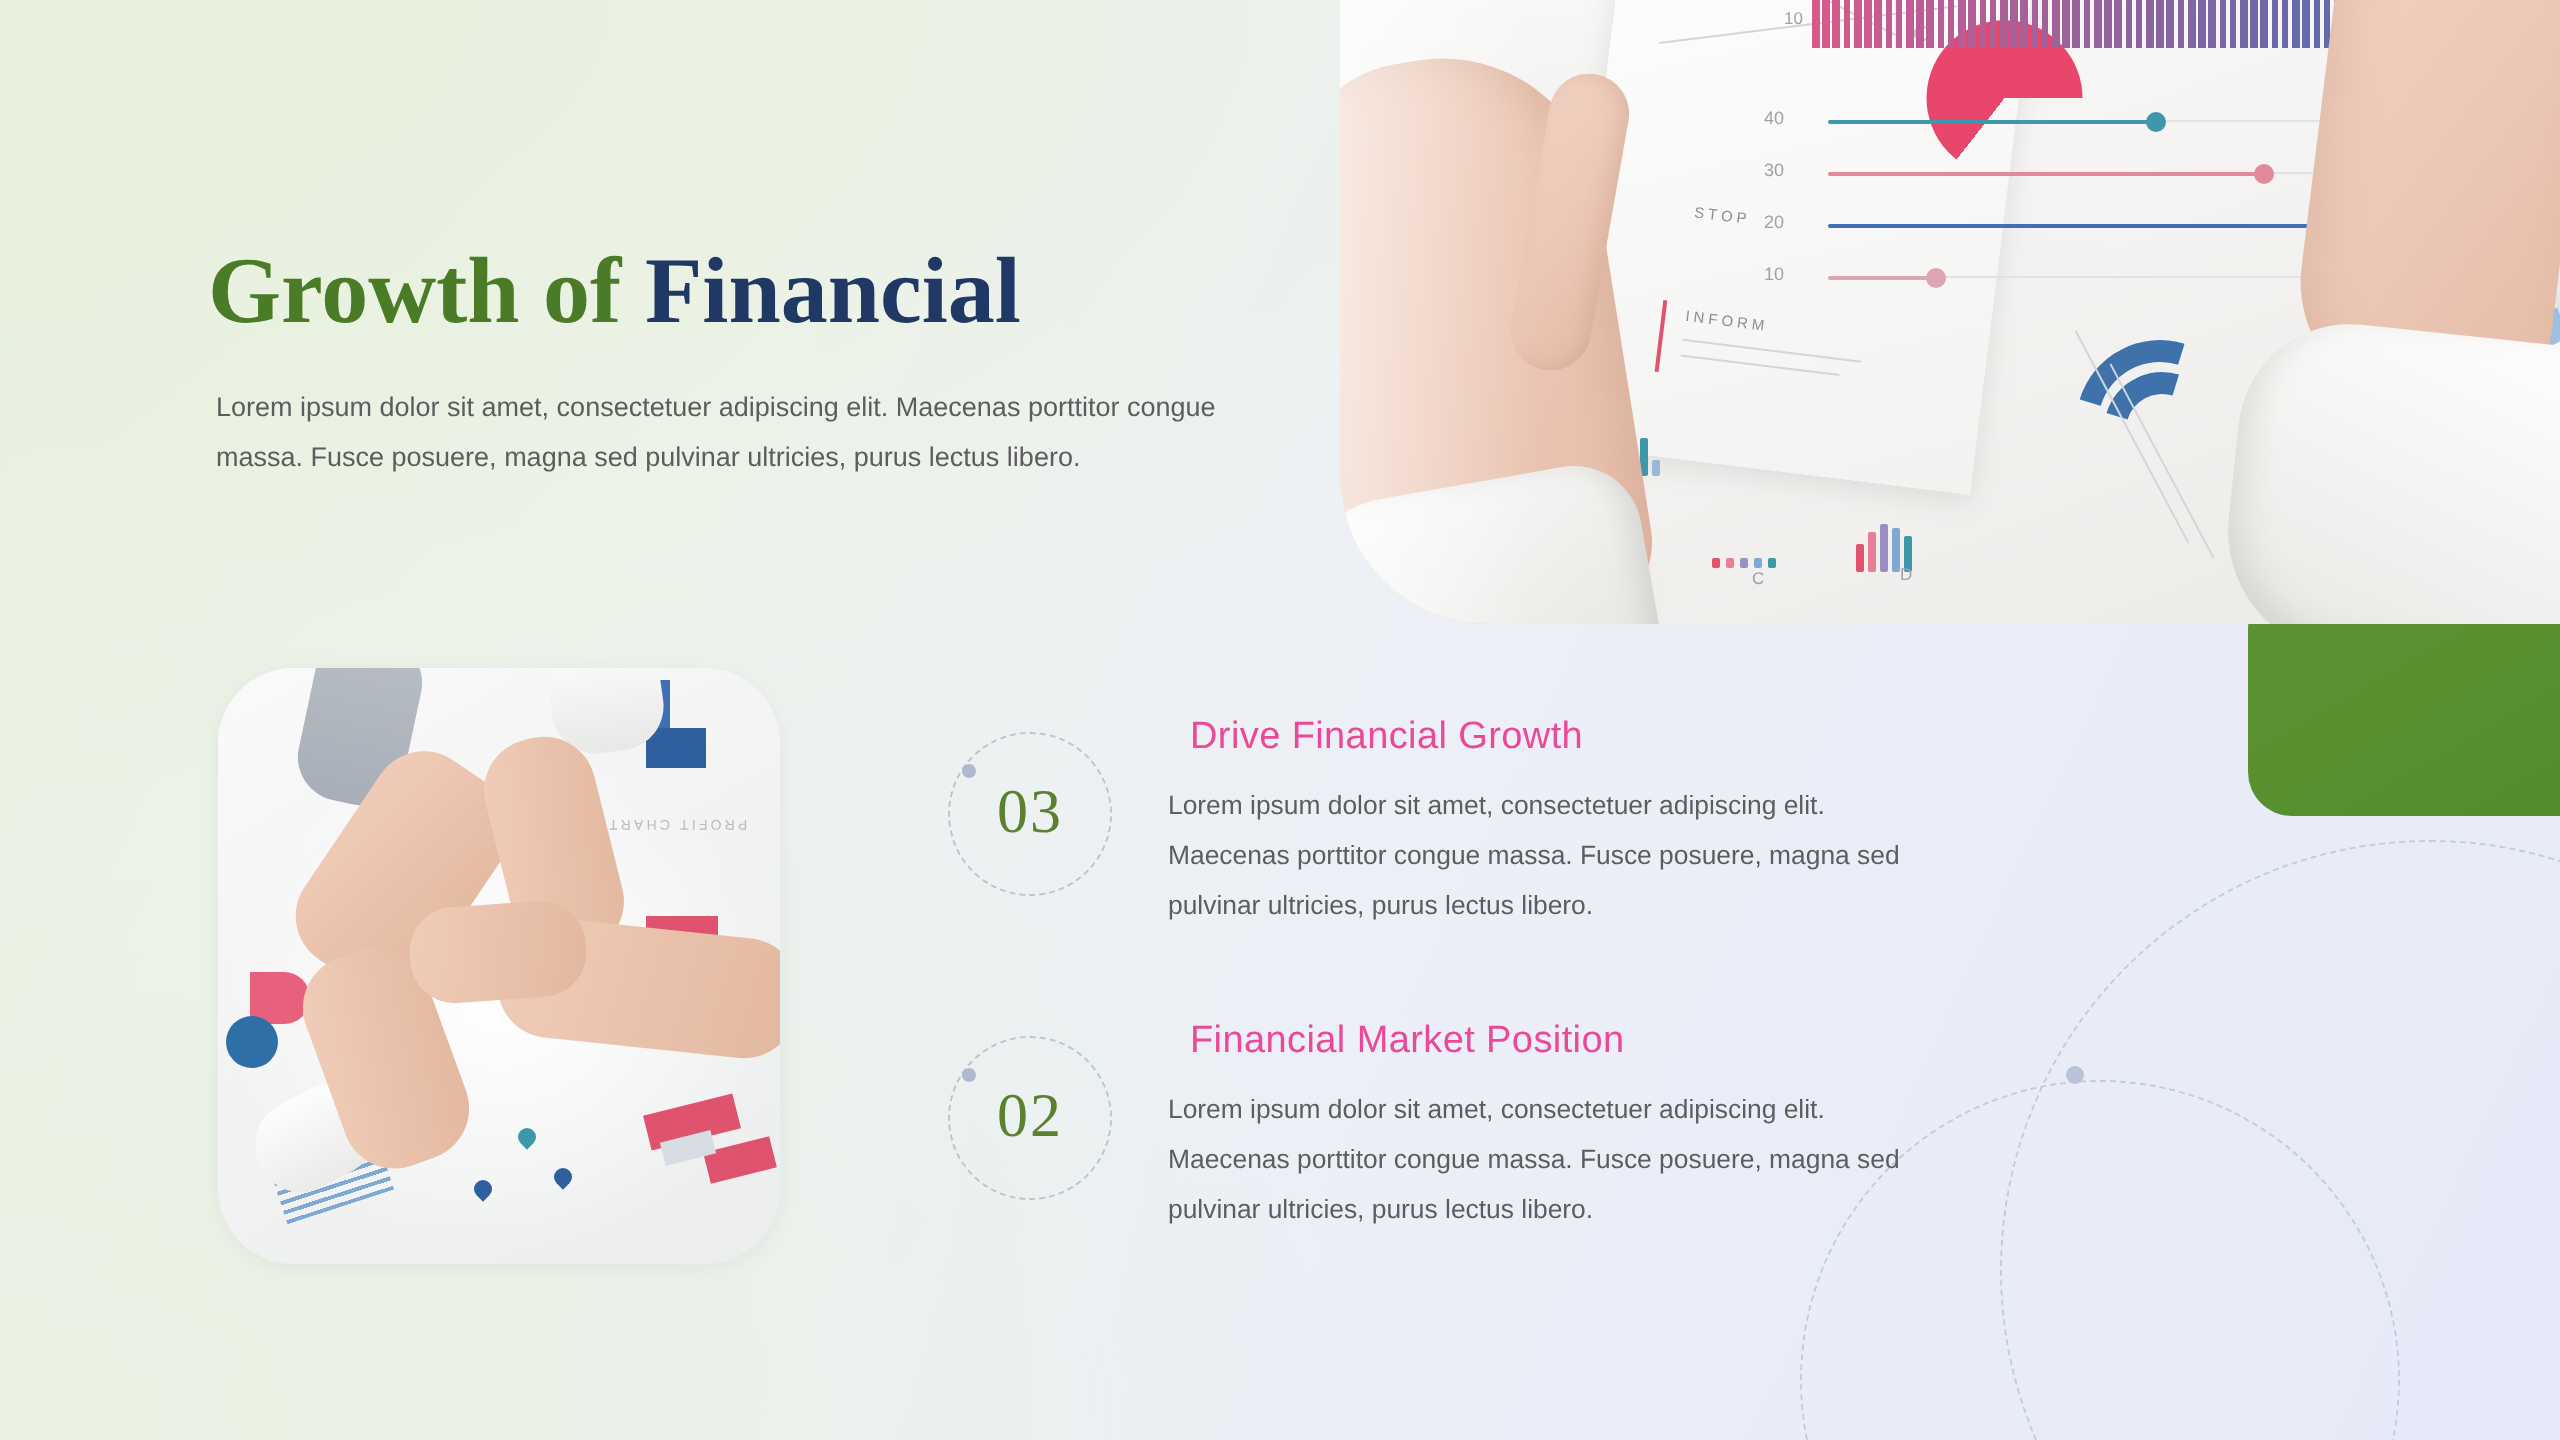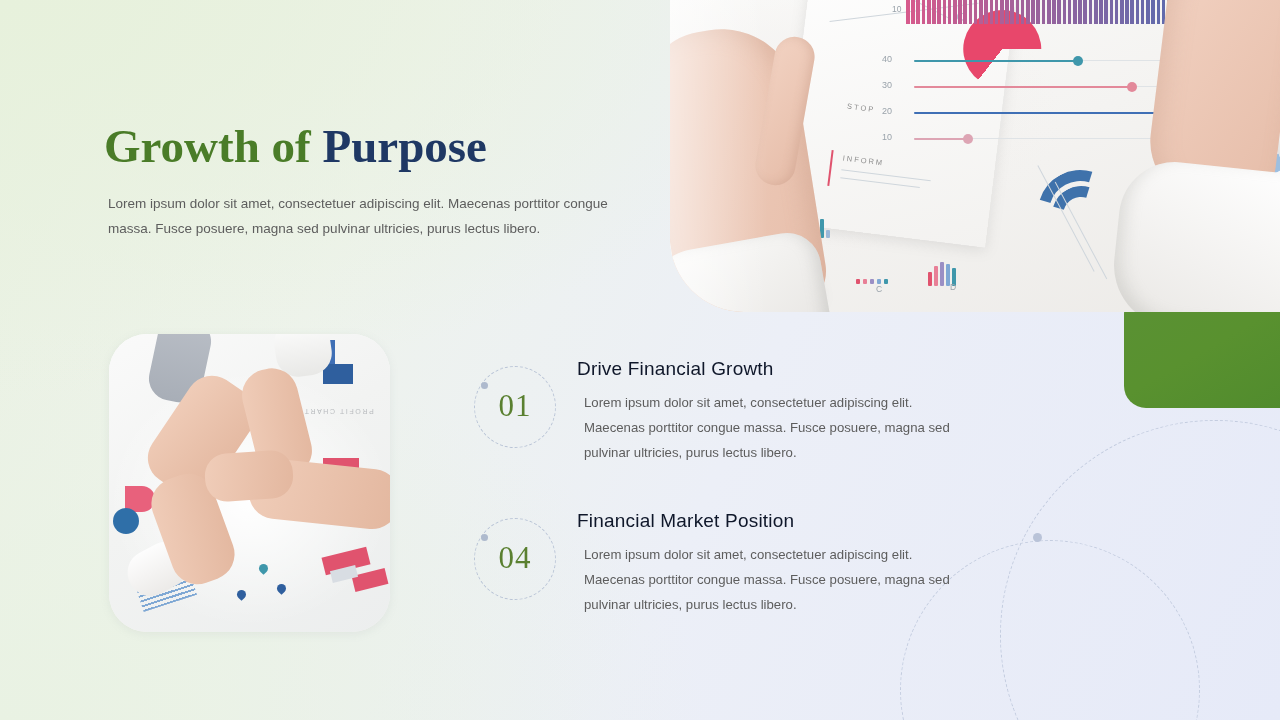--- a/index.html
+++ b/index.html
@@ -141,21 +141,21 @@
   .item-2 { top:518px; }
 
   .circle-wrap { position:absolute; left:0; top:0; width:82px; height:82px; }
   .circle-dash { position:absolute; inset:0; border:1px dashed #b9c4d6; border-radius:50%; }
   .circle-dot { position:absolute; width:7px; height:7px; border-radius:50%;
     background:#aebacd; left:7px; top:16px; }
   .num { position:absolute; inset:0; display:flex; align-items:center; justify-content:center;
     font-family:"Liberation Serif", serif; font-size:31px; color:#5a8030; letter-spacing:1px;
     padding-bottom:2px; }
 
-  .item-head { position:absolute; left:103px; top:-8px; font-size:19px; color:#0f172a; letter-spacing:.2px; }
+  .item-head { position:absolute; left:121px; top:-8px; font-size:19px; color:#ec4899; letter-spacing:.2px; }
   .item-body { position:absolute; left:110px; top:24px; width:372px;
     font-size:13.2px; line-height:25px; color:#5d5d5d; }
 </style>
 </head>
 <body>
 
 <div class="deco-arc a1"></div>
 <div class="deco-arc a2"></div>
 <div class="deco-dot-bg"></div>
 
@@ -331,21 +331,21 @@
   <div class="skin hand-left"></div>
   <div class="skin finger1"></div>
   <div class="cuff-left"></div>
   <div class="skin hand-right"></div>
   <div class="cuff-right"></div>
 
   <div class="pt-fade"></div>
 </div>
 
 <h1 class="title">
-  <span class="g">Growth of </span><span class="n">Purpose</span>
+  <span class="g">Growth of </span><span class="n">Financial</span>
 </h1>
 <p class="intro">Lorem ipsum dolor sit amet, consectetuer adipiscing elit. Maecenas porttitor congue massa. Fusce posuere, magna sed pulvinar ultricies, purus lectus libero.</p>
 
 <div class="photo-team">
   <div class="tp-desk"></div>
 
   <div class="blk" style="left:186px; top:6px; width:40px; height:26px; background:#3f6fb5;"></div>
   <div class="blk" style="left:214px; top:30px; width:30px; height:20px; background:#2f5f9e;"></div>
   <div class="profit-lbl">PROFIT CHART</div>
 
@@ -381,27 +381,27 @@
        background:linear-gradient(#fdfdfd,#eceae8); transform:rotate(-28deg);"></div>
   <div class="arm" style="left:52px; top:140px; width:64px; height:110px; transform:rotate(-20deg);"></div>
 
   <div class="arm" style="left:96px; top:118px; width:88px; height:48px; border-radius:22px; transform:rotate(-4deg);"></div>
 </div>
 
 <div class="item item-1">
   <div class="circle-wrap">
     <div class="circle-dash"></div>
     <div class="circle-dot"></div>
-    <div class="num">01</div>
+    <div class="num">03</div>
   </div>
   <div class="item-head">Drive Financial Growth</div>
   <div class="item-body">Lorem ipsum dolor sit amet, consectetuer adipiscing elit. Maecenas porttitor congue massa. Fusce posuere, magna sed pulvinar ultricies, purus lectus libero.</div>
 </div>
 
 <div class="item item-2">
   <div class="circle-wrap">
     <div class="circle-dash"></div>
     <div class="circle-dot"></div>
-    <div class="num">04</div>
+    <div class="num">02</div>
   </div>
   <div class="item-head">Financial Market Position</div>
   <div class="item-body">Lorem ipsum dolor sit amet, consectetuer adipiscing elit. Maecenas porttitor congue massa. Fusce posuere, magna sed pulvinar ultricies, purus lectus libero.</div>
 </div>
 
 </body></html>

